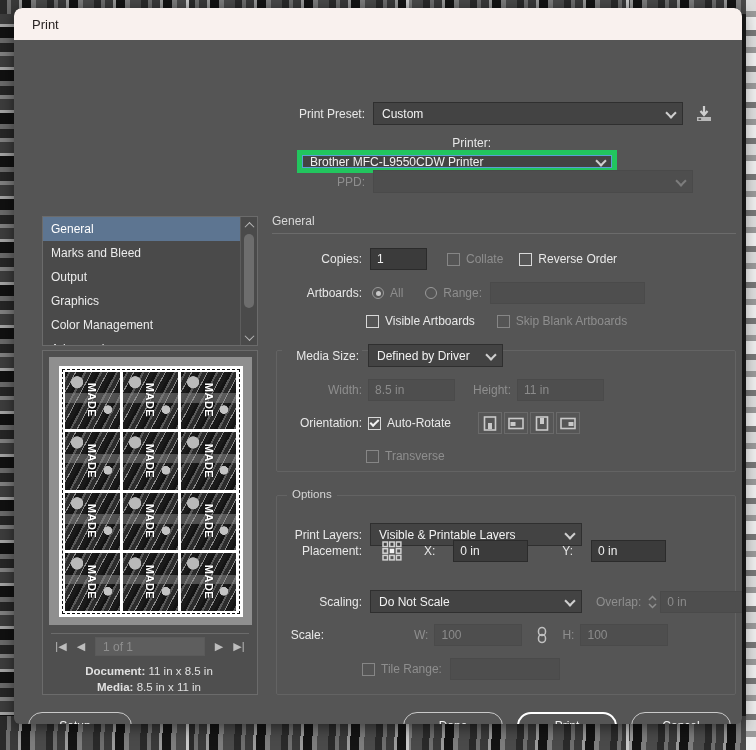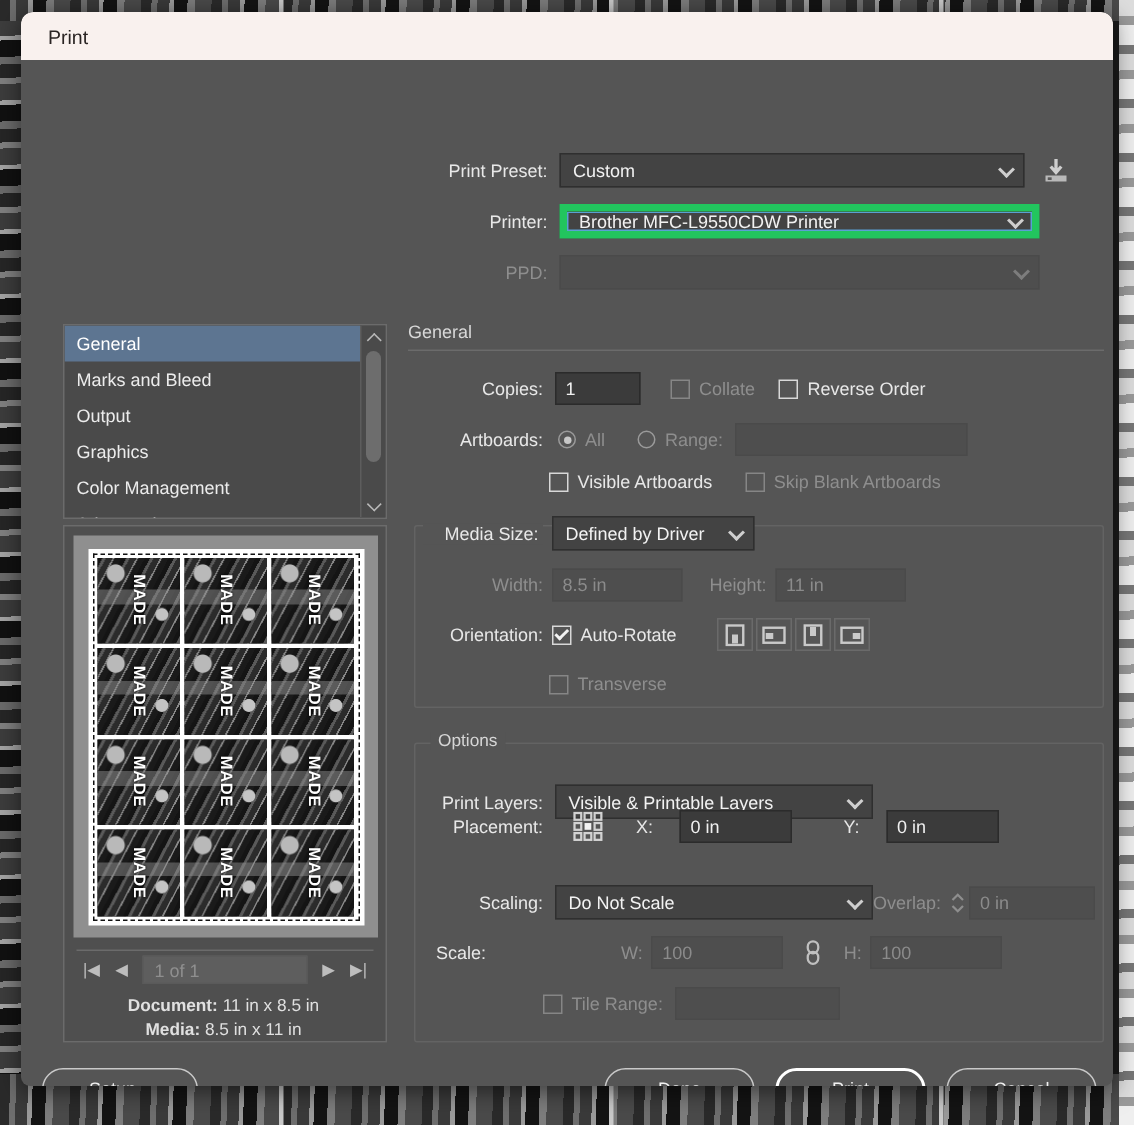--- a/index.html
+++ b/index.html
@@ -315,21 +315,21 @@
       </div>
       <span style="margin-left:11px; display:inline-flex;">
         <svg width="20" height="20" viewBox="0 0 20 20">
           <path d="M10 2 L10 10 M6.5 7 L10 11 L13.5 7" stroke="#cfcfcf" stroke-width="2.2" fill="none"></path>
           <path d="M3 13 L17 13 L17 17 L3 17 Z" fill="#b9b9b9"></path>
           <rect x="4.5" y="14.2" width="2.6" height="1.8" fill="#5a5a5a"></rect>
         </svg>
       </span>
     </div>
 
-    <div class="row" style="left:275px; top:96px;">
+    <div class="row" style="left:275px; top:96px;flex-direction:column;">
       <span class="lbl" style="width:76px; text-align:right; display:block;">Printer:</span>
       <div class="select focused" style="width:320px; margin-left:8px;">
         <span>Brother MFC-L9550CDW Printer</span>
         <span class="chev"></span>
       </div>
     </div>
 
     <div class="row" style="left:275px; top:130px;">
       <span class="lbl dim" style="width:76px; text-align:right; display:block;">PPD:</span>
       <div class="select disabled" style="width:320px; margin-left:8px;">
@@ -572,21 +572,21 @@
       <span class="lbl" style="margin-left:22px;">Y:</span>
       <input class="field" style="width: 75px; margin-left: 6px;" readonly="" value="0 in">
     </div>
 
     <div class="row" style="left:268px; top:550px;">
       <span class="lbl" style="width:80px; text-align:right; display:block;">Scaling:</span>
       <div class="select" style="width:212px; margin-left:8px;">
         <span>Do Not Scale</span>
         <span class="chev"></span>
       </div>
-      <span class="lbl dim" style="">Overlap:</span>
+      <span class="lbl dim" style="margin-left:14px;">Overlap:</span>
       <span style="margin-left:6px; display:inline-flex;">
         <svg width="11" height="18" viewBox="0 0 11 18">
           <path d="M2 7 L5.5 3.5 L9 7" fill="none" stroke="#8e8e8e" stroke-width="1.5"></path>
           <path d="M2 11 L5.5 14.5 L9 11" fill="none" stroke="#8e8e8e" stroke-width="1.5"></path>
         </svg>
       </span>
       <input class="field disabled" style="width: 84px; margin-left: 2px;" readonly="" value="0 in">
     </div>
 
     <div class="row" style="left:268px; top:584px;">

